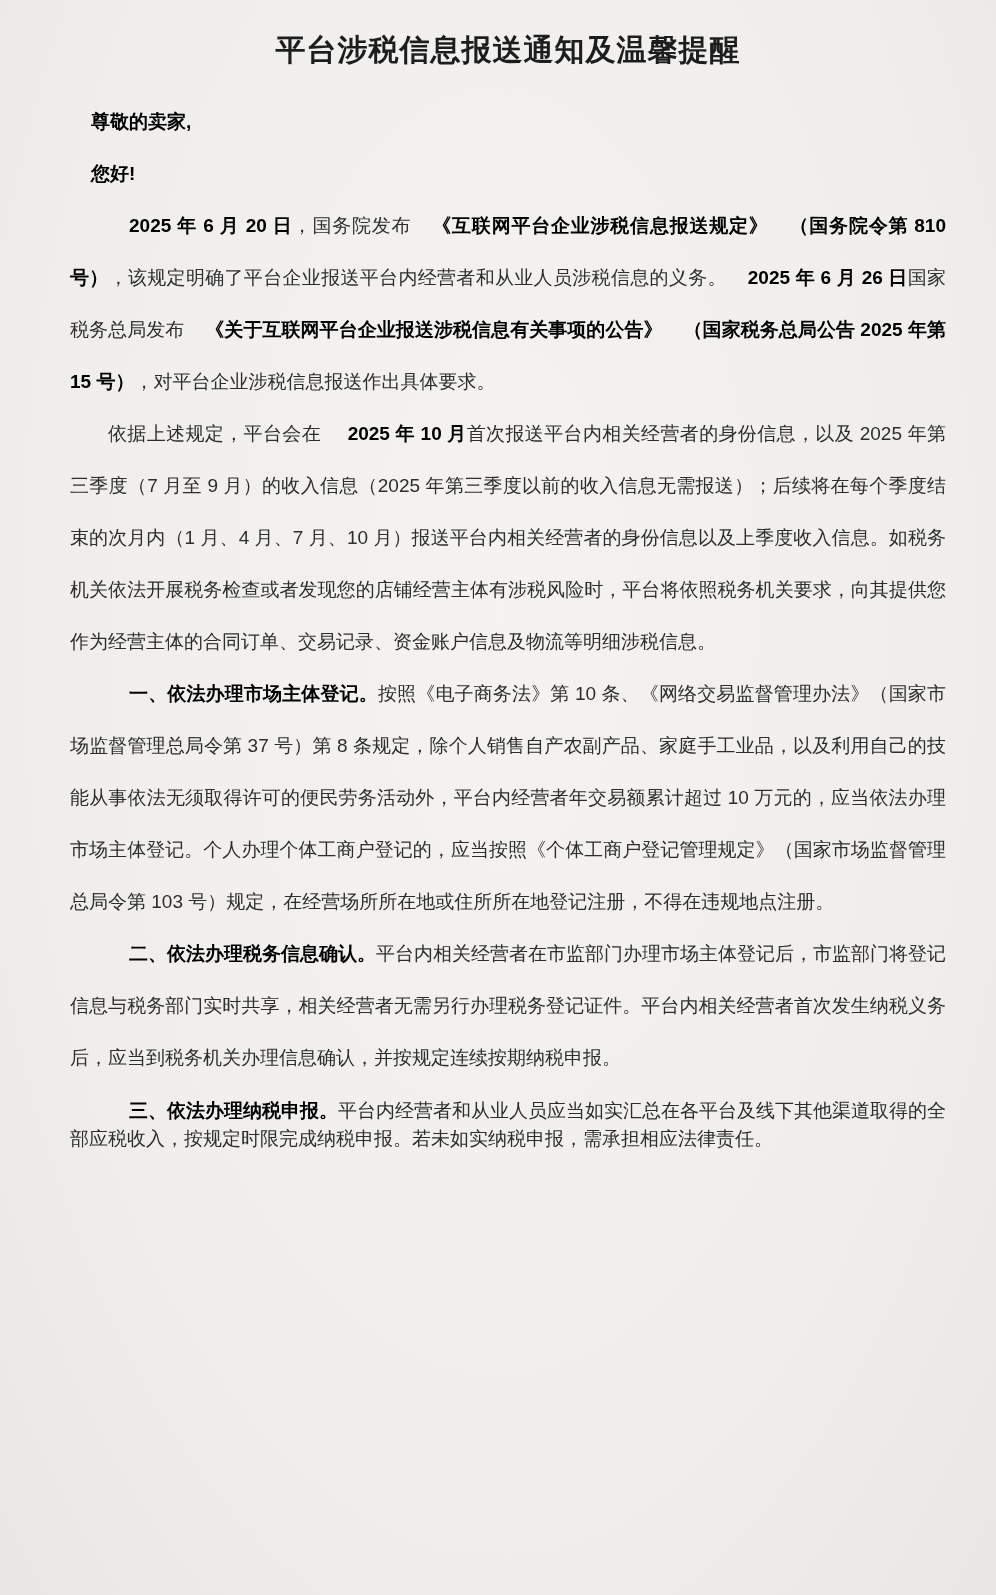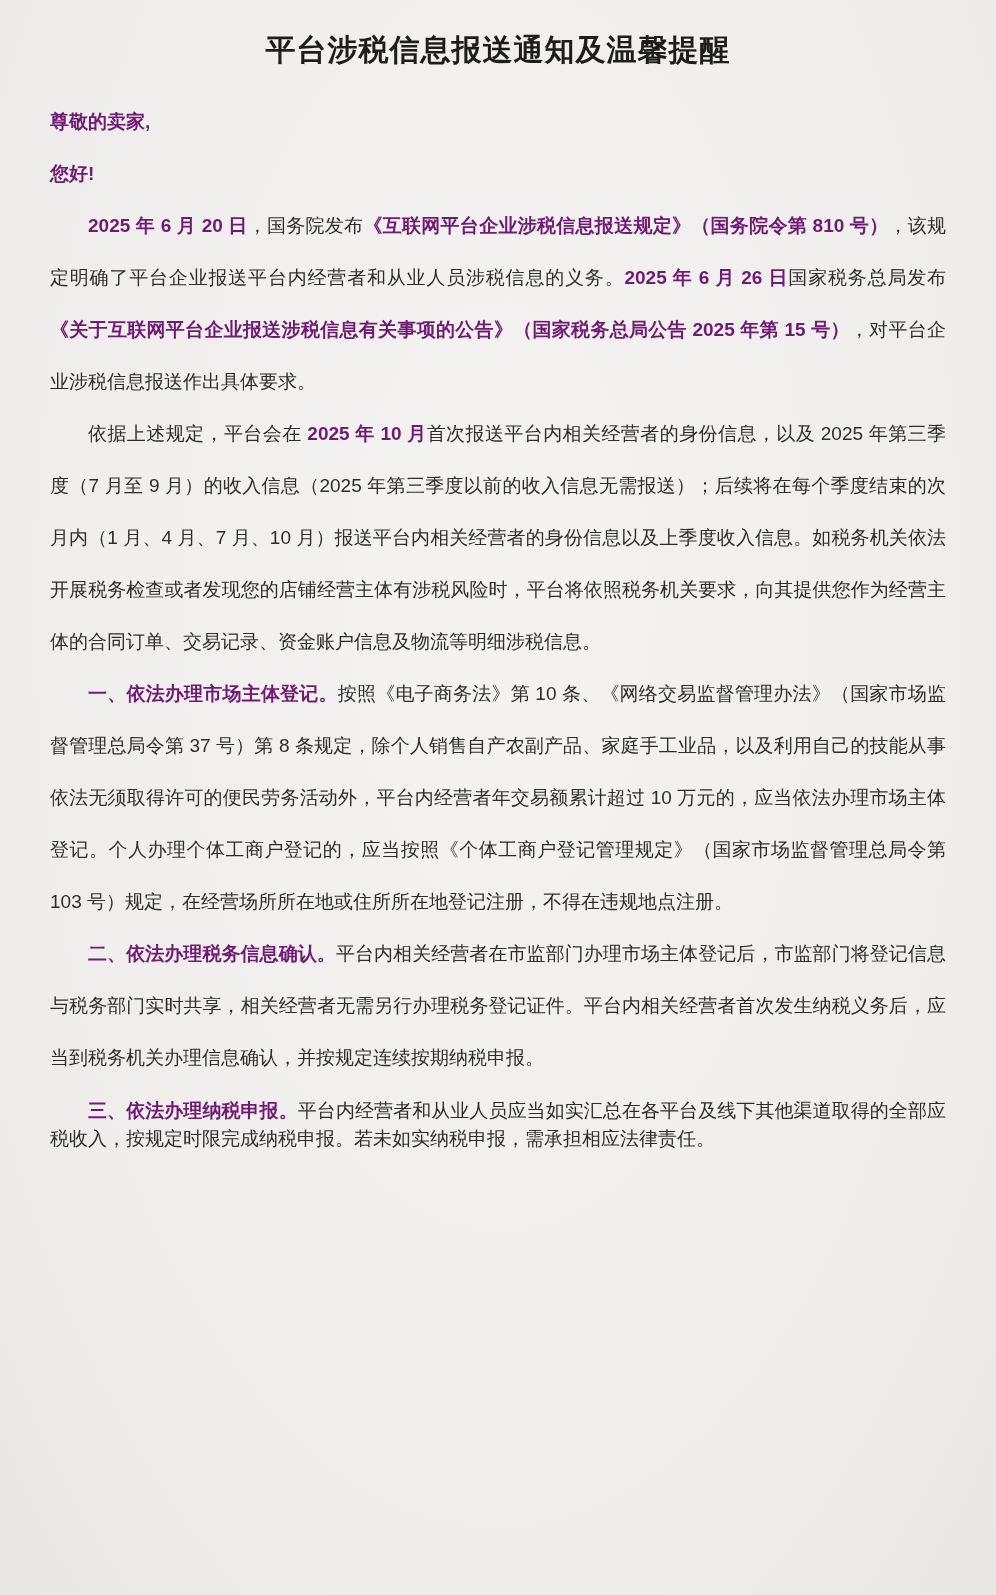--- a/index.html
+++ b/index.html
@@ -10,21 +10,21 @@
     width: 996px;
     height: 1595px;
     overflow: hidden;
     background: radial-gradient(ellipse at 50% 38%, #f4f3f1 0%, #efeeec 65%, #e8e7e5 100%);
     font-family: "Liberation Sans", "DejaVu Sans", sans-serif;
   }
   .page {
     box-sizing: border-box;
     width: 996px;
     height: 1133px;
-    padding: 24px 50px 0 50px;
+    padding: 24px 50px 0 70px;
   }
   .doc-title {
     margin: 4px 0 24px 0;
     font-size: 30px;
     line-height: 44px;
     font-weight: 700;
     text-align: center;
     letter-spacing: 1px;
     color: #1d1d1d;
   }
@@ -42,21 +42,22 @@
   }
   .doc-body p.tight {
     line-height: 28px;
     margin: 13px 0 13px 0;
   }
   .doc-body p.indent {
     text-indent: 2em;
   }
   .doc-body .b {
     font-weight: 700;
-    color: #701a75;
+    color: #000000;
+    margin-left: 21px;
   }
   .doc-body .u {
     text-decoration: underline;
     text-underline-offset: 5px;
     text-decoration-thickness: 1.5px;
   }
 </style>
 </head>
 <body style="color: rgb(45, 45, 45);">
 

